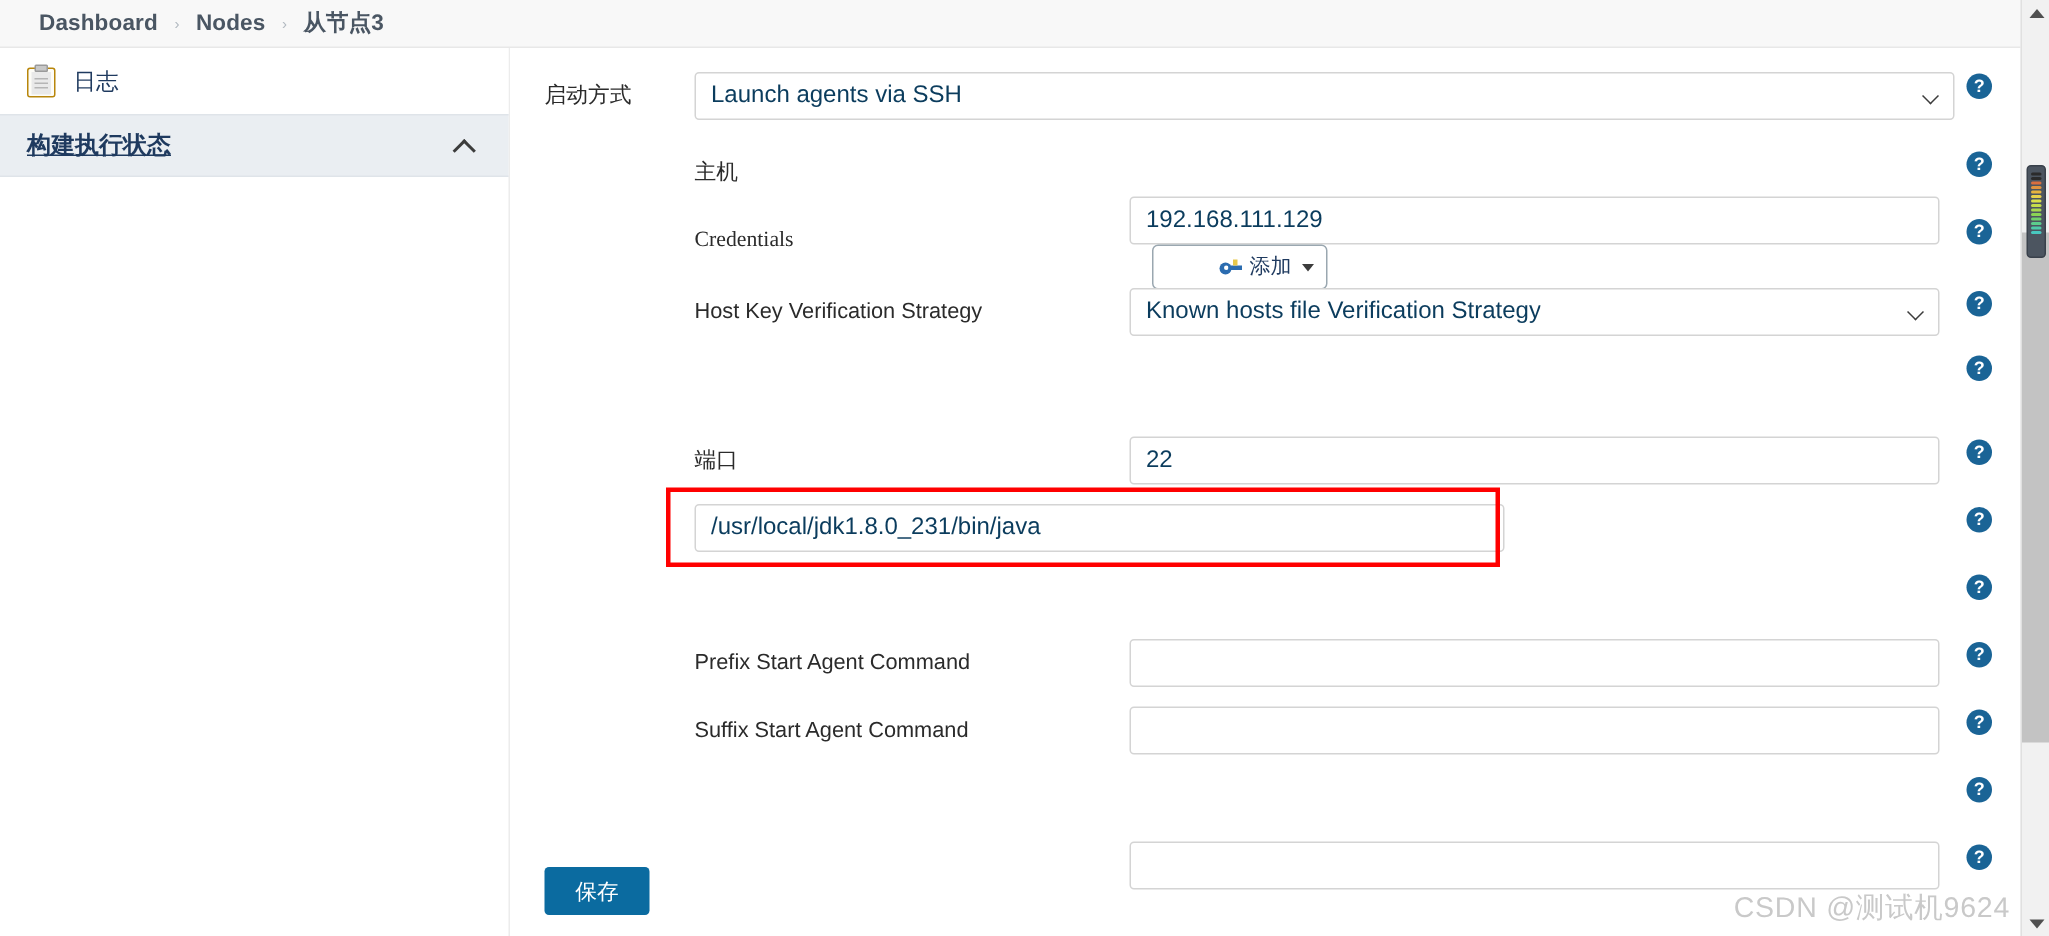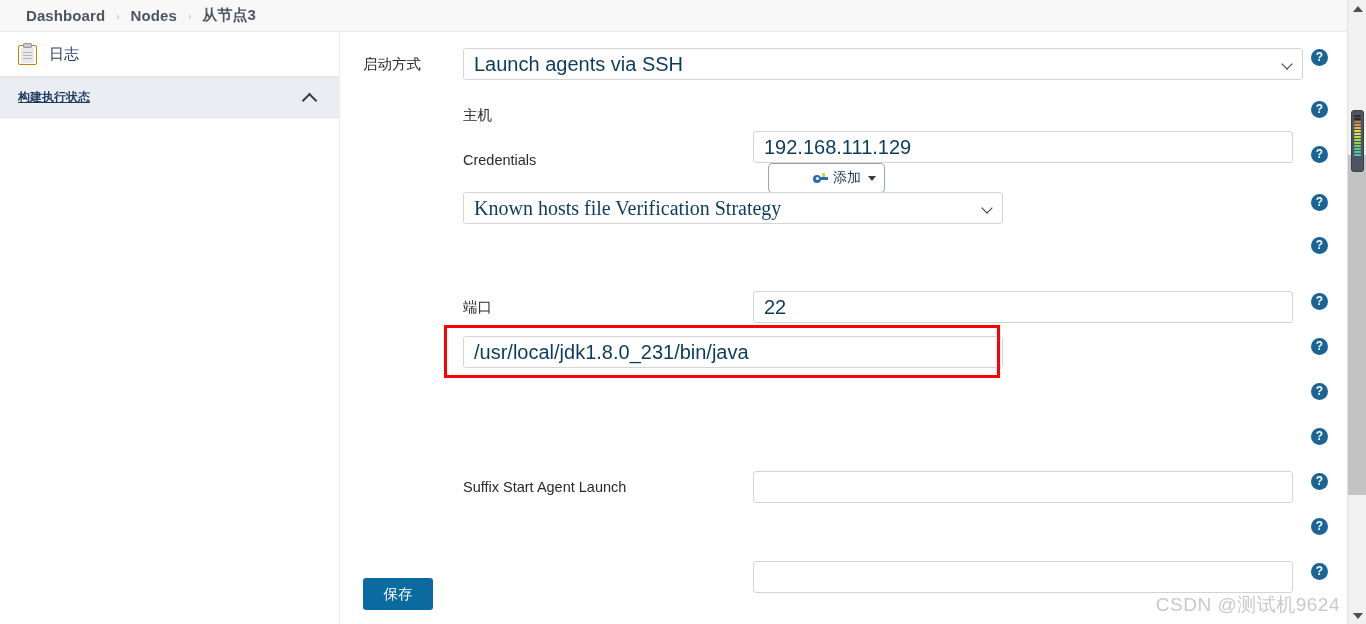--- a/index.html
+++ b/index.html
@@ -108,21 +108,21 @@
     align-items: center;
     justify-content: space-between;
     height: 42px;
     padding: 0 24px 0 18px;
     background: #eaeef2;
     border-top: 1px solid #dfe4e9;
     border-bottom: 1px solid #dfe4e9;
     cursor: pointer;
   }
   .side-section-label {
-    font-size: 12px;
+    font-size: 16px;
     font-weight: bold;
     color: #1f3a5f;
     text-decoration: underline;
   }
   .chevron-up {
     width: 11px; height: 11px;
     border-left: 2px solid #3c3c3c;
     border-top: 2px solid #3c3c3c;
     transform: rotate(45deg);
     position: relative;
@@ -147,21 +147,21 @@
     font-size: 14.5px;
     color: #2b2b2b;
     white-space: nowrap;
     line-height: 1.2;
   }
   .ctl {
     height: 32px;
     border: 1px solid #d4d4d4;
     border-radius: 3px;
     background: #ffffff;
-    font-size: 20px;
+    font-size: 16px;
     color: #0b3c5d;
     padding: 0 10px;
     display: flex;
     align-items: center;
     font-family: "Liberation Sans", "DejaVu Sans", sans-serif;
   }
   .ctl.select {
     padding-right: 26px;
     position: relative;
   }
@@ -369,36 +369,37 @@
 
     <div class="form-row" style="left:122px; top:67px;">
       <span class="lbl" style="width:290px; padding-top:8px;">主机</span>
       <span class="ctl" style="width:540px;margin-top:32px;">
         <span class="val">192.168.111.129</span>
       </span>
     </div>
     <span class="help-icon" style="left:970px; top:69px;">?</span>
 
     <div class="form-row" style="left:122px; top:112px;">
-      <span class="lbl" style="width:290px; padding-top:8px;">Credentials</span>
+      <span class="lbl" style="width:290px; padding-top:8px;font-family:Liberation Serif, serif;">Credentials</span>
       <span class="add-btn" style="margin-left:15px; margin-top:19px;padding-left:44px;">
         <span class="key-icon">
           <span class="kc"></span>
             <span class="kc2"></span>
             <span class="ks"></span>
             <span class="kt"></span>
         </span>
         <span>添加</span>
         <span class="add-caret"></span>
       </span>
     </div>
     <span class="help-icon" style="left:970px; top:114px;">?</span>
 
     <div class="form-row" style="left:122px; top:160px;">
-      <span class="ctl select" style="width:540px;font-family:Liberation Serif, serif;">
+      <span class="lbl" style="width:290px; padding-top:8px;">Host Key Verification Strategy</span>
+      <span class="ctl select" style="width:540px;">
         <span class="val">Known hosts file Verification Strategy</span>
       </span>
     </div>
     <span class="help-icon" style="left:970px; top:162px;">?</span>
 
     <span class="help-icon" style="left:970px; top:205px;">?</span>
 
     <div class="form-row" style="left:122px; top:259px;">
       <span class="lbl" style="width:290px; padding-top:8px;">端口</span>
       <span class="ctl" style="width:540px;">
@@ -409,24 +410,30 @@
 
     <div class="form-row" style="left:122px; top:304px;">
       <span class="ctl" style="width:540px;">
         <span class="val">/usr/local/jdk1.8.0_231/bin/java</span>
       </span>
     </div>
     <span class="help-icon" style="left:970px; top:306px;">?</span>
 
     <span class="help-icon" style="left:970px; top:351px;">?</span>
 
+    <div class="form-row" style="left:122px; top:394px;">
+      <span class="lbl" style="width:290px; padding-top:8px;">Prefix Start Agent Command</span>
+      <span class="ctl" style="width:540px;">
+        <span class="val"></span>
+      </span>
+    </div>
     <span class="help-icon" style="left:970px; top:396px;">?</span>
 
     <div class="form-row" style="left:122px; top:439px;">
-      <span class="lbl" style="width:290px; padding-top:8px;">Suffix Start Agent Launch</span>
+      <span class="lbl" style="width:290px; padding-top:8px;">Suffix Start Agent Command</span>
       <span class="ctl" style="width:540px;">
         <span class="val"></span>
       </span>
     </div>
     <span class="help-icon" style="left:970px; top:441px;">?</span>
 
     <span class="help-icon" style="left:970px; top:486px;">?</span>
 
     <div class="form-row" style="left:122px; top:529px;">
       <span class="ctl" style="width:540px; margin-left:290px;"></span>

